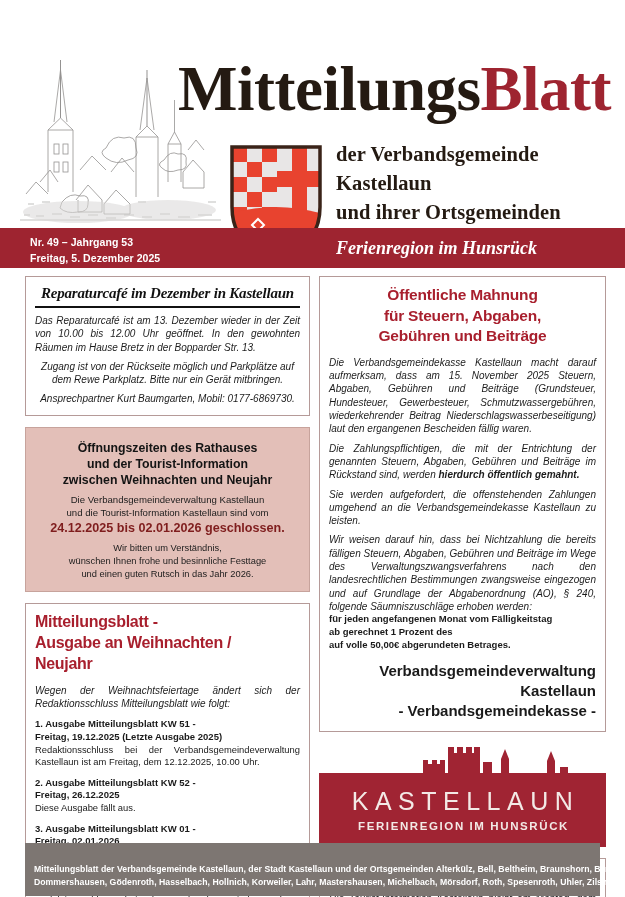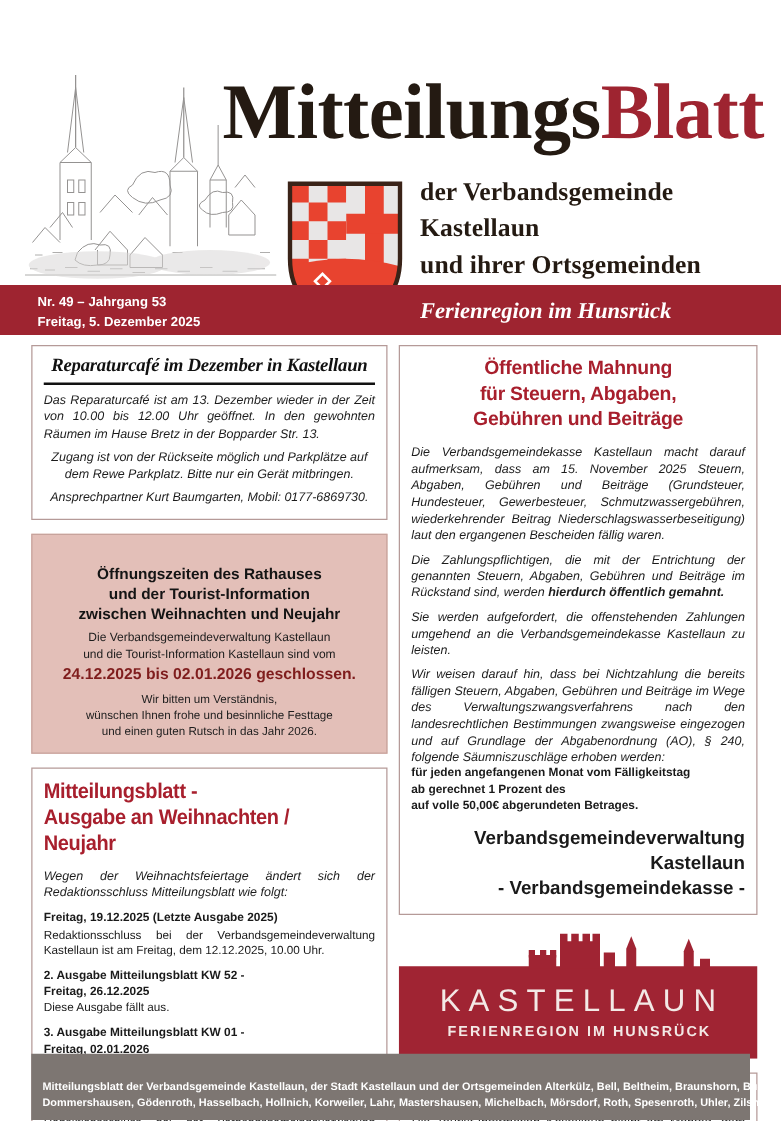--- a/index.html
+++ b/index.html
@@ -56,21 +56,21 @@
   .col-left{position:absolute;left:25px;top:0;width:285px;}
   .col-right{position:absolute;left:319px;top:0;width:287px;}
 
   .box{
     border:1px solid #b59a98;
     background:#ffffff;
     box-sizing:border-box;
     padding:8px 9px 9px 9px;
     margin-bottom:11px;
   }
-  .box.pink{background:#e3bfb8;border-color:#c7a39c;padding:24px 10px 11px;}
+  .box.pink{background:#e3bfb8;border-color:#c7a39c;padding:13px 10px 11px;}
   .box.tight{padding:7px 9px 8px;}
 
   .hl-serif{
     font-family:"Liberation Serif", serif;
     font-style:italic;font-weight:700;
     font-size:15px;text-align:center;color:#111;
     letter-spacing:-.2px;
     padding-bottom:3px;
   }
   .rule-thick{border-bottom:2.5px solid #111;margin:1px 0 6px;}
@@ -286,20 +286,21 @@
       <div class="box">
         <div class="hl-red-cond">
           <div>Mitteilungsblatt -</div>
           <div>Ausgabe an Weihnachten / Neujahr</div>
         </div>
         <div class="body-txt" style="margin-top:9px;">
           <p>Wegen der Weihnachtsfeiertage ändert sich der Redaktionsschluss Mitteilungsblatt wie folgt:</p>
         </div>
 
         <div class="item-block">
+          <div class="ttl">1. Ausgabe Mitteilungsblatt KW 51 -</div>
           <div class="ttl">Freitag, 19.12.2025 (Letzte Ausgabe 2025)</div>
           <div class="txt">Redaktionsschluss bei der Verbandsgemeindeverwaltung Kastellaun ist am Freitag, dem 12.12.2025, 10.00 Uhr.</div>
         </div>
 
         <div class="item-block">
           <div class="ttl">2. Ausgabe Mitteilungsblatt KW 52 -</div>
           <div class="ttl">Freitag, 26.12.2025</div>
           <div class="txt nojust">Diese Ausgabe fällt aus.</div>
         </div>
 

